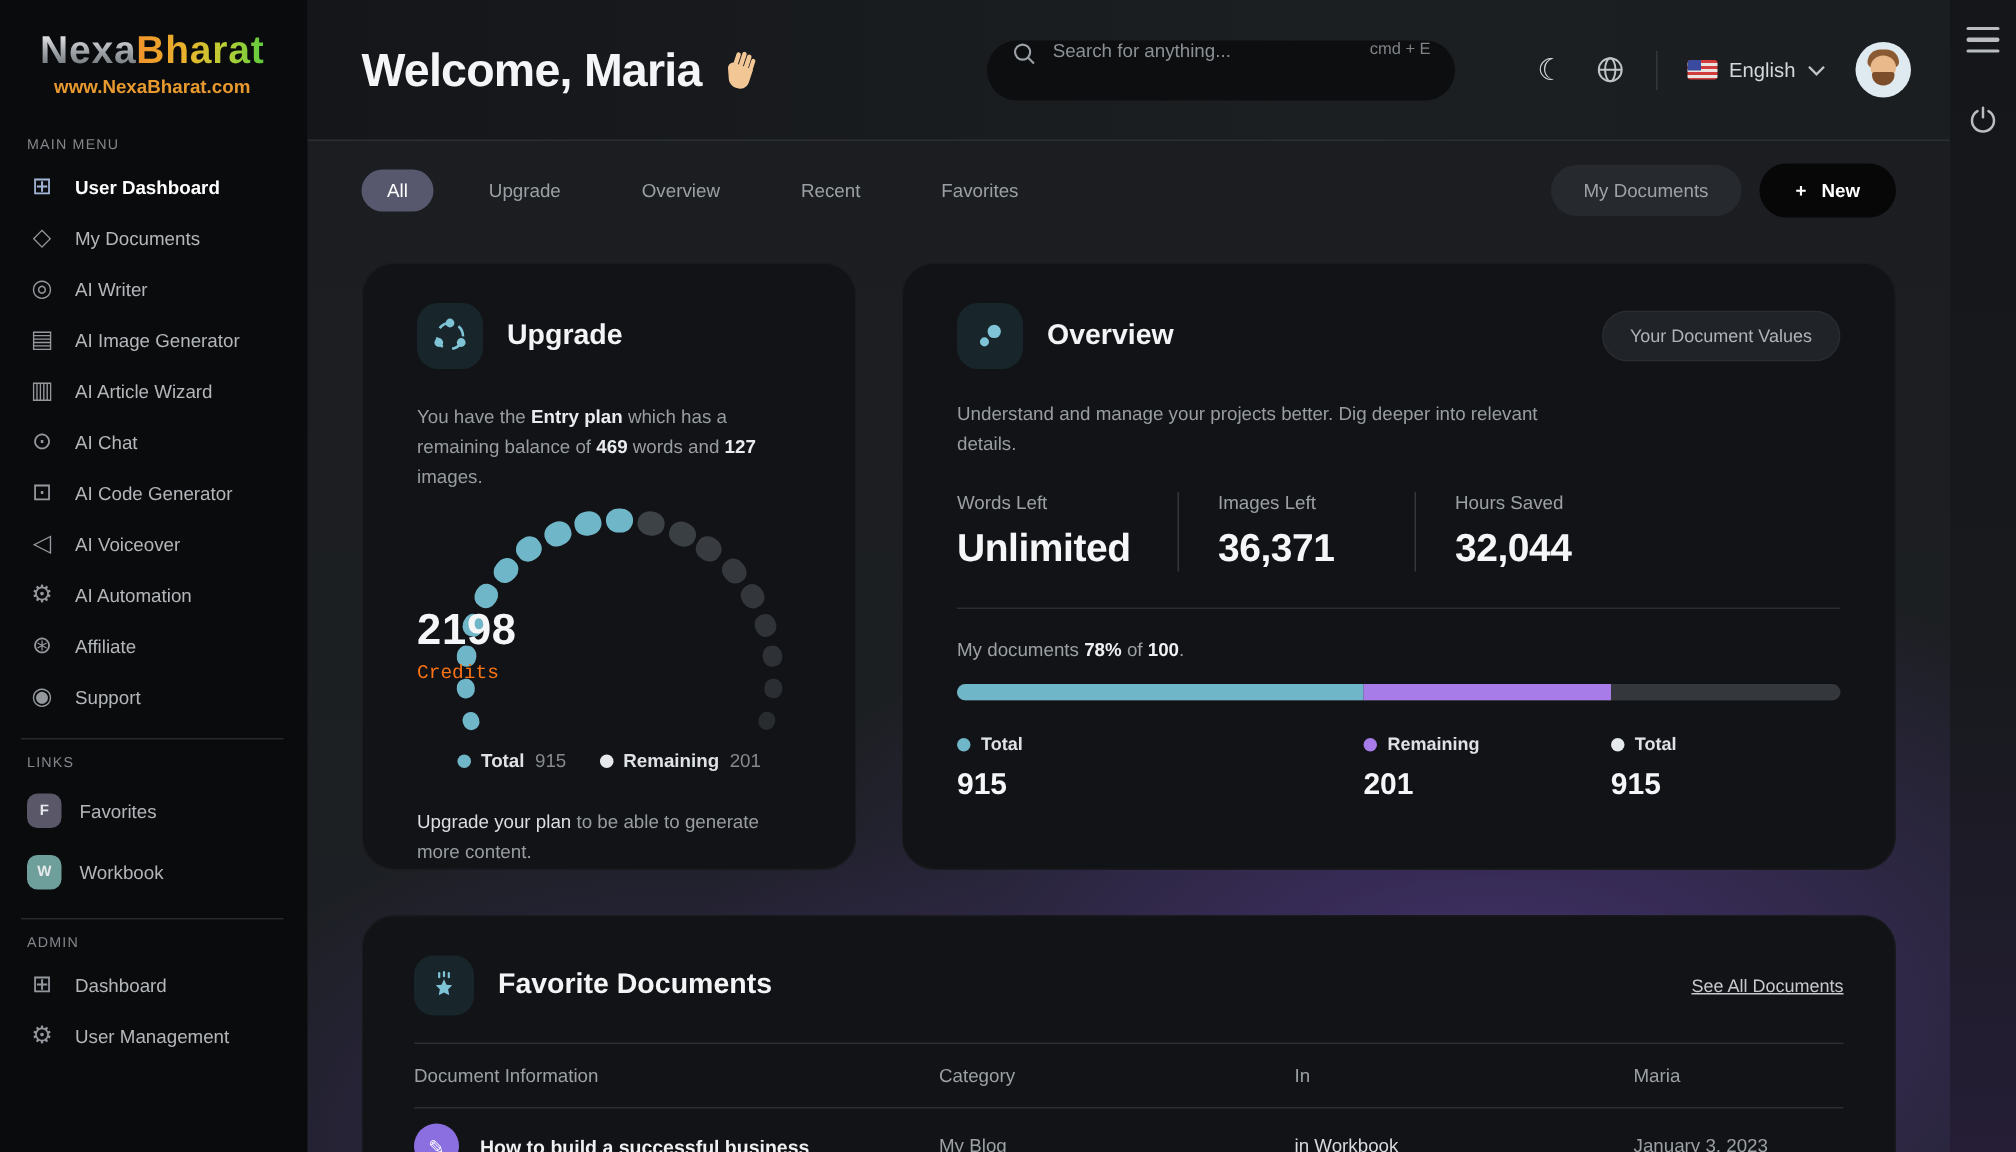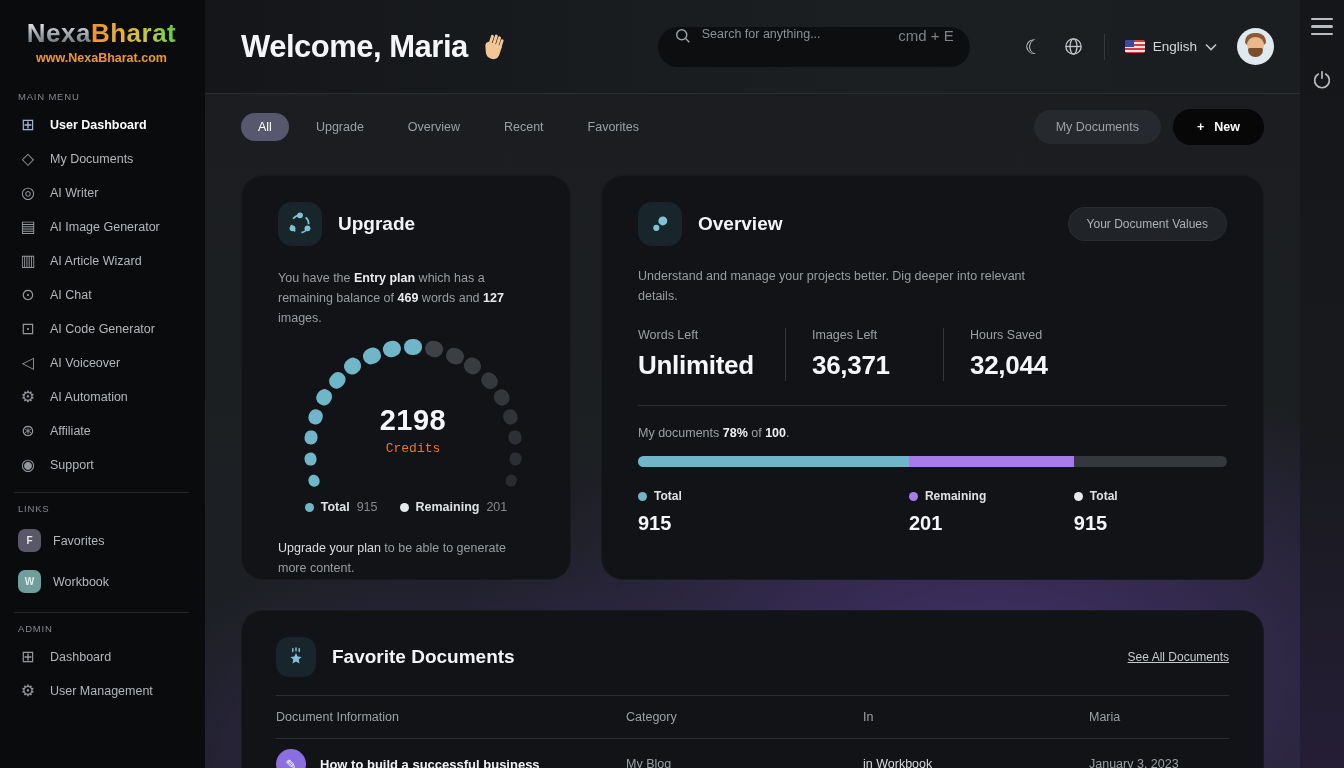--- a/index.html
+++ b/index.html
@@ -35,21 +35,21 @@
     overflow:hidden; }
   .topbar { height:94px; display:flex; align-items:center; padding:0 26px 0 36px;
     background:linear-gradient(90deg,#141619 0%,#1c1f22 60%,#1b1e21 100%);
     border-bottom:1px solid #2b2e32; }
   .welcome { font-size:31px; font-weight:bold; color:#f3f5f6; letter-spacing:-0.5px; display:flex; align-items:center; gap:12px; }
   .search-pill { margin-left:150px; width:312px; height:40px; background:#0d0e10; border-radius:20px;
     display:flex; align-items:flex-start; padding:0 16px; gap:10px; }
   .search-pill input { flex:1; background:transparent; border:none; outline:none; color:#c8ccd0; font-size:12.5px;
     font-family:"Liberation Sans", sans-serif; }
   .search-pill input::placeholder { color:#8b9094; }
-  .search-shortcut { font-size:15px; color:#7e8387; white-space:nowrap; }
+  .search-shortcut { font-size:11px; color:#7e8387; white-space:nowrap; }
   .top-icons { margin-left:auto; display:flex; align-items:center; gap:20px; }
   .moon-glyph { font-size:20px; color:#d2d6d9; cursor:pointer; }
   .v-div { width:1px; height:26px; background:#34373b; }
   .lang { display:flex; align-items:center; gap:8px; cursor:pointer; }
   .us-flag { width:20px; height:13px; border-radius:2px; position:relative; overflow:hidden;
     background:repeating-linear-gradient(180deg,#d23c3c 0 2px,#e9e4e0 2px 4px); }
   .us-flag::after { content:""; position:absolute; left:0; top:0; width:9px; height:7px; background:#3a4a9e; }
   .lang-label { font-size:13.5px; color:#d4d8db; }
   .avatar { width:37px; height:37px; border-radius:50%; background:#dfe9f0; position:relative; overflow:hidden; cursor:pointer; }
   .av-hair { position:absolute; left:8px; top:5px; width:21px; height:12px; border-radius:10px 10px 4px 4px; background:#8a5a33; }
@@ -58,21 +58,21 @@
 
   
   .rail { width:44px; min-width:44px; height:768px; background:linear-gradient(180deg,#141619 0%,#17191c 55%,#251e36 100%);
     display:flex; flex-direction:column; align-items:center; padding-top:18px; gap:34px; }
   .hamburger { width:22px; display:flex; flex-direction:column; gap:5px; cursor:pointer; }
   .hamburger span { height:2.4px; background:#b9bdc1; border-radius:2px; }
 
   .content { padding:0 36px; }
   
   .toolbar { margin-top:15px; display:flex; align-items:center; height:36px; }
-  .chips { display:flex; align-items:center; gap:10px; }
+  .chips { display:flex; align-items:center; gap:20px; }
   .chip { font-size:12.5px; color:#9ba0a5; padding:7px 17px; border-radius:16px; cursor:pointer; }
   .chip.active { background:#57586e; color:#ffffff; }
   .toolbar-right { margin-left:auto; display:flex; align-items:center; gap:12px; }
   .btn-docs { background:#26292d; color:#9da2a7; font-size:12.5px; padding:10px 22px; border-radius:18px;
     border:none; cursor:pointer; font-family:"Liberation Sans", sans-serif; }
   .btn-new { background:#070708; color:#ffffff; font-size:12.5px; font-weight:bold; padding:11px 24px; border-radius:19px;
     border:none; cursor:pointer; display:flex; align-items:center; gap:10px; font-family:"Liberation Sans", sans-serif; }
 
   
   .cards-row { margin-top:30px; display:flex; gap:30px; }
@@ -81,21 +81,21 @@
   .card-overview { flex:1; height:405px; padding:26px 36px; }
   .card-head { display:flex; align-items:center; gap:16px; }
   .card-icon { width:44px; height:44px; border-radius:14px; background:#18262c; display:flex; align-items:center; justify-content:center; }
   .card-title { font-size:19px; font-weight:bold; color:#f2f4f5; }
   .card-desc { margin-top:22px; font-size:12.5px; line-height:20px; color:#989da1; }
   .card-desc b { color:#e9ecee; }
 
   
   .gauge-wrap { position:relative; width:270px; height:150px; margin:14px auto 0 auto; }
   .gauge-dot { position:absolute; border-radius:46%; }
-  .gauge-center { position:absolute; left:0; right:0; top:62px; text-align:center; }
+  .gauge-center { position:absolute; left:0; right:0; top:62px; text-align:left; }
   .gauge-value { font-size:29px; font-weight:bold; color:#f4f6f7; letter-spacing:0.5px; }
   .gauge-label { font-size:13px; color:#f97316; margin-top:4px;font-family:Liberation Mono, monospace; }
   .up-legend { display:flex; justify-content:center; align-items:center; gap:22px; margin-top:8px; }
   .leg-item { display:flex; align-items:center; gap:7px; font-size:12.5px; }
   .leg-dot { width:9px; height:9px; border-radius:50%; }
   .leg-name { color:#dfe2e4; font-weight:bold; }
   .leg-val { color:#85898d; }
   .up-footer { margin-top:24px; font-size:12.5px; line-height:20px; color:#989da1; }
   .up-footer a { color:#dcdfe1; cursor:pointer; }
 

